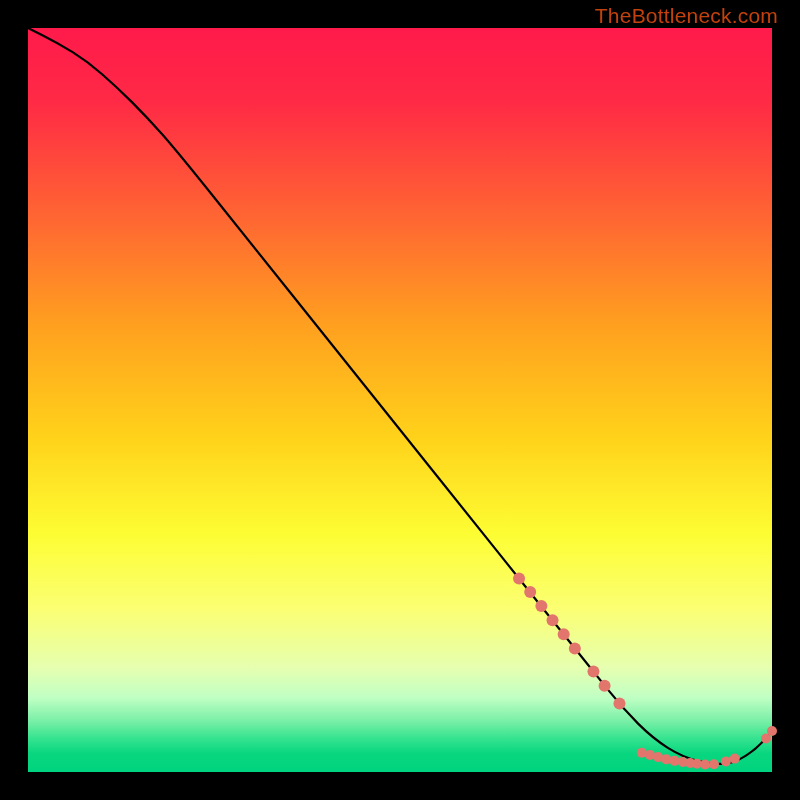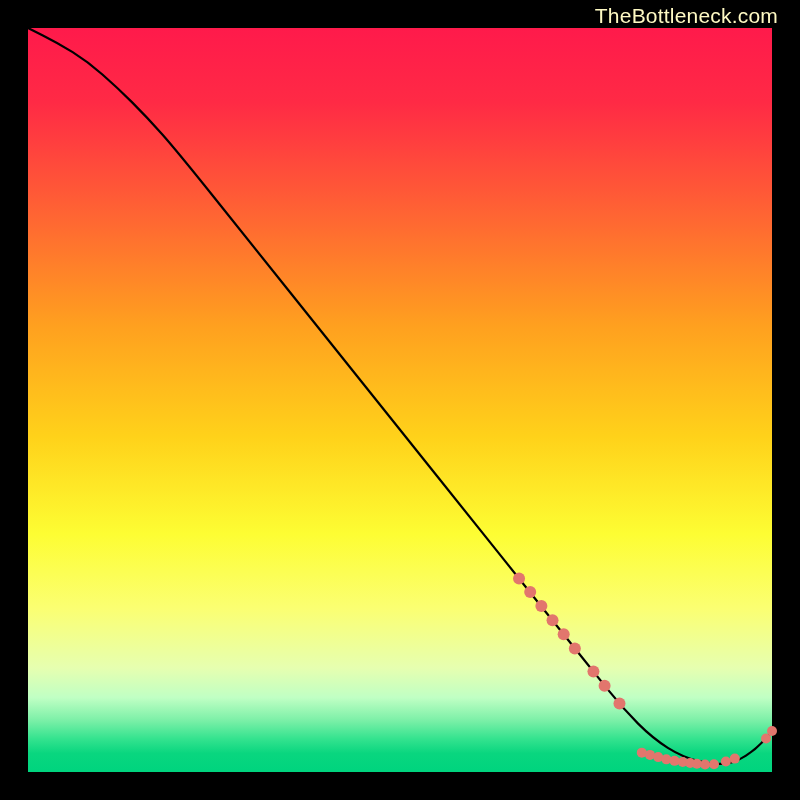--- a/index.html
+++ b/index.html
@@ -14,21 +14,21 @@
   .frame {
     position: relative;
     width: 800px;
     height: 800px;
     background: #000;
   }
   .watermark {
     position: absolute;
     top: 4px;
     right: 22px;
-    color: #fef9c3;
+    color: #c2410c;
     font-size: 21px;
     letter-spacing: 0.2px;
     font-family: Arial, Helvetica, sans-serif;
     pointer-events: none;
   }
   svg {
     display: block;
   }
 </style>
 </head>

